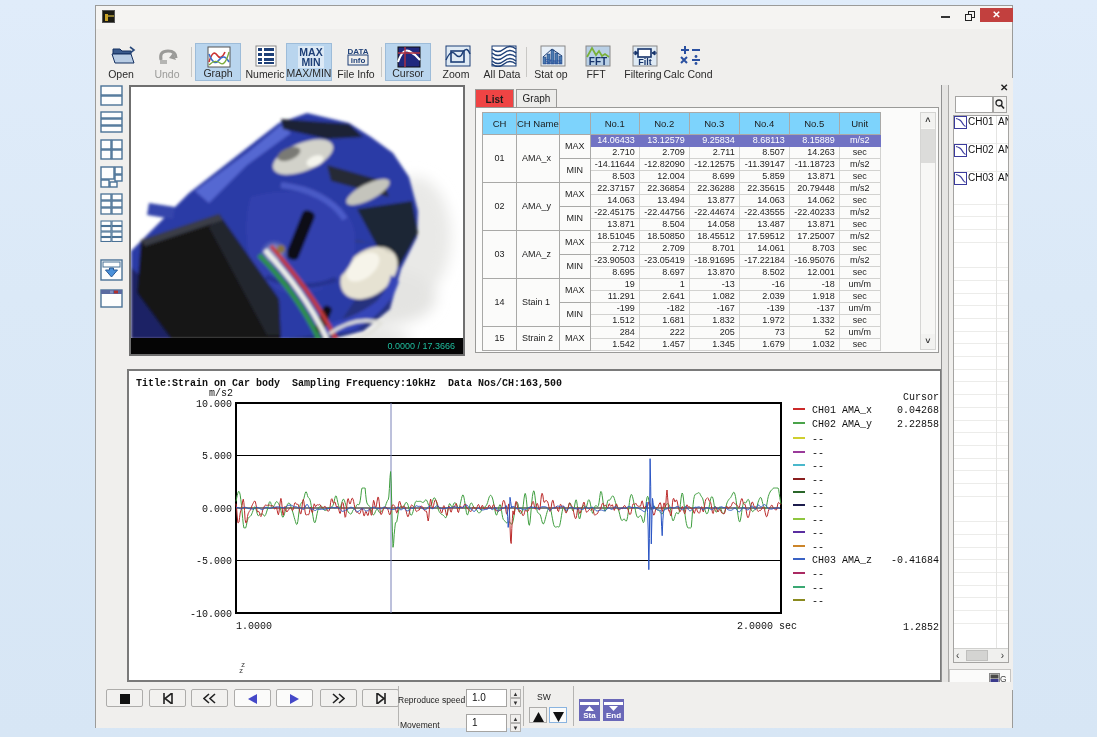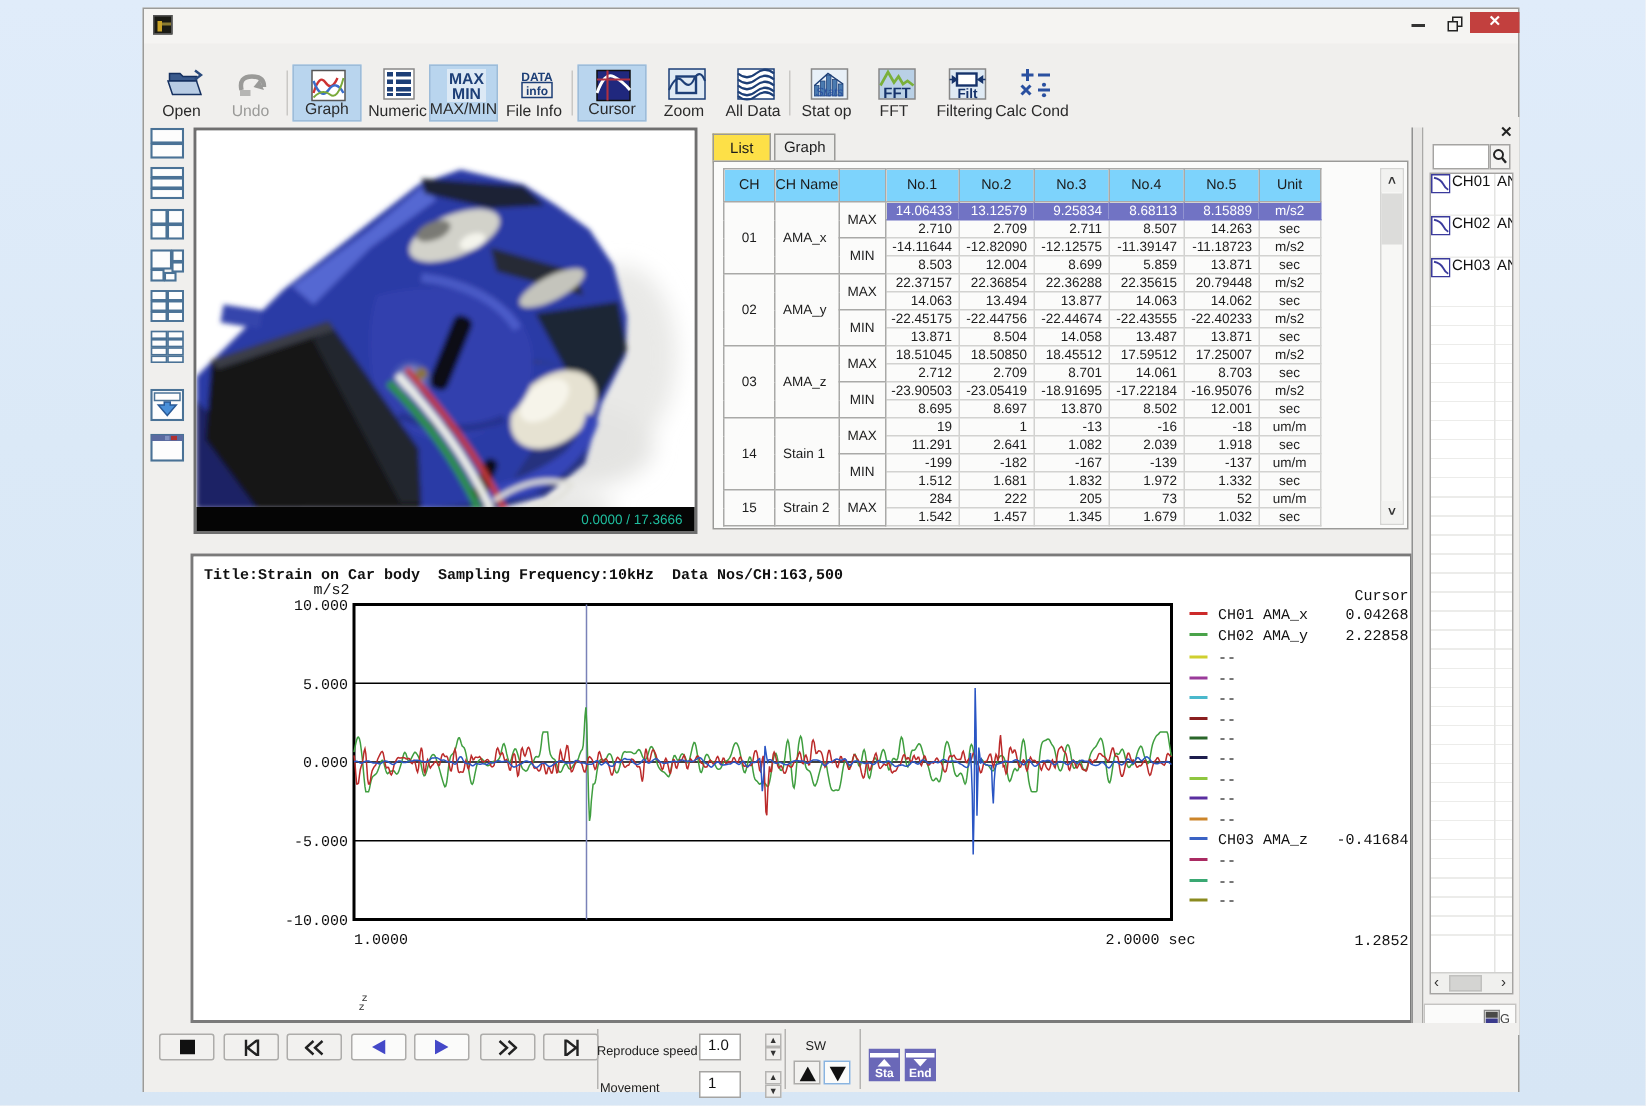--- a/index.html
+++ b/index.html
@@ -33,21 +33,21 @@
 .tsep { position:absolute; top:4px; width:1px; height:30px; background:#c9c8c5; }
 
 #leftstrip { position:absolute; left:0; top:79px; width:31px; height:602px; }
 .lbtn { position:absolute; left:4px; width:23px; height:22px; }
 
 #photo { position:absolute; left:33px; top:79px; width:336px; height:271px; border:2px solid #6f6f6f; background:#fff; }
 #photostrip { position:absolute; left:0; bottom:0; width:332px; height:16px; background:#050505; color:#1fbf9f; font-size:9px; text-align:right; line-height:16px; padding-right:8px; }
 
 #tabbar { position:absolute; left:379px; top:83px; height:19px; }
 .tab { position:absolute; top:0; height:19px; border:1px solid #9a9a98; background:#ececea; font-size:10px; text-align:center; color:#1c1c1c; }
-.tab.active { background:#fde047; border-bottom:1px solid #fbfbfa; height:20px; }
+.tab.active { background:#ef4444; border-bottom:1px solid #fbfbfa; height:20px;font-weight:bold; }
 #tablepanel { position:absolute; left:379px; top:101px; width:464px; height:246px; background:#fbfbfa; border:1px solid #9a9a98; overflow:hidden; }
 #dtable { position:absolute; left:6px; top:4px; border-collapse:collapse; table-layout:fixed; font-size:9px; color:#1c1c1c; }
 #dtable td { border:1px solid #d2d2d0; padding:0 4px 0 0; text-align:right; height:11.2px; line-height:11px; white-space:nowrap; overflow:hidden; }
 #dtable tr.hdr td { background:#7dd3fc; border:1px solid #a9a9a7; text-align:center; height:22px; padding:0; font-size:9.5px; }
 #dtable td.ch, #dtable td.chn, #dtable td.mm { background:#fbfbfa; border:1px solid #a9a9a7; text-align:center; padding:0; }
 #dtable td.chn { text-align:left; padding-left:5px; }
 #dtable td.u { text-align:center; padding:0; }
 #dtable tr.sel td { background:#7173c4; color:#fff; border-color:#7173c4; }
 #dtable tr.sel td.ch, #dtable tr.sel td.chn, #dtable tr.sel td.mm { background:#fbfbfa; color:#1c1c1c; border:1px solid #a9a9a7; }
 #dtable tr.bb td { border-top:1px solid #a9a9a7; }
@@ -71,21 +71,21 @@
   background:repeating-linear-gradient(#fff 0, #fff 11.7px, #ececea 11.7px, #ececea 12.7px); }
 #hsb { position:absolute; left:0; bottom:0; width:54px; height:14px; background:#f0f0ee; border-top:1px solid #d0d0ce; font-size:10px; color:#333; line-height:11px; }
 #rpbottom { position:absolute; left:0px; top:591px; width:62px; height:17px; background:#fbfbfa; border:1px solid #c5c4c2; }
 
 .staend { position:absolute; top:17px; width:21px; height:22px; }
 #bottombar { position:absolute; left:0; top:676px; width:916px; height:46px; background:#f0efed; }
 .pbtn { position:absolute; top:7px; width:37px; height:18px; background:#f2f1ef; border:1px solid #adacaa; border-radius:2px; text-align:center; }
 #lcd { position:absolute; left:10px; top:28px; width:287px; height:17px; background:#060606; color:#1fbf9f; font-size:9px; text-align:center; line-height:17px; }
 .bsep { position:absolute; top:4px; width:1px; height:40px; background:#b5b4b2; }
 .blbl { position:absolute; font-size:8.5px; color:#1c1c1c; }
-.spin { position:absolute; width:28px; height:18px; background:#fff; border:1px solid #a5a4a2; font-size:10px; line-height:16px; padding-left:5px; color:#111; }
+.spin { position:absolute; width:41px; height:18px; background:#fff; border:1px solid #a5a4a2; font-size:10px; line-height:16px; padding-left:5px; color:#111; }
 .spinarrows { position:absolute; width:11px; height:18px; }
 .spinarrows .u, .spinarrows .d { position:absolute; left:0; width:11px; height:9px; background:#f0efed; border:1px solid #b5b4b2; font-size:6px; line-height:8px; text-align:center; color:#333; }
 .spinarrows .u { top:0; } .spinarrows .d { top:9px; }
 </style>
 </head>
 <body>
 <div id="win">
   <div id="titlebar">
     <div id="appicon"></div>
     <div id="btnmin"></div>

